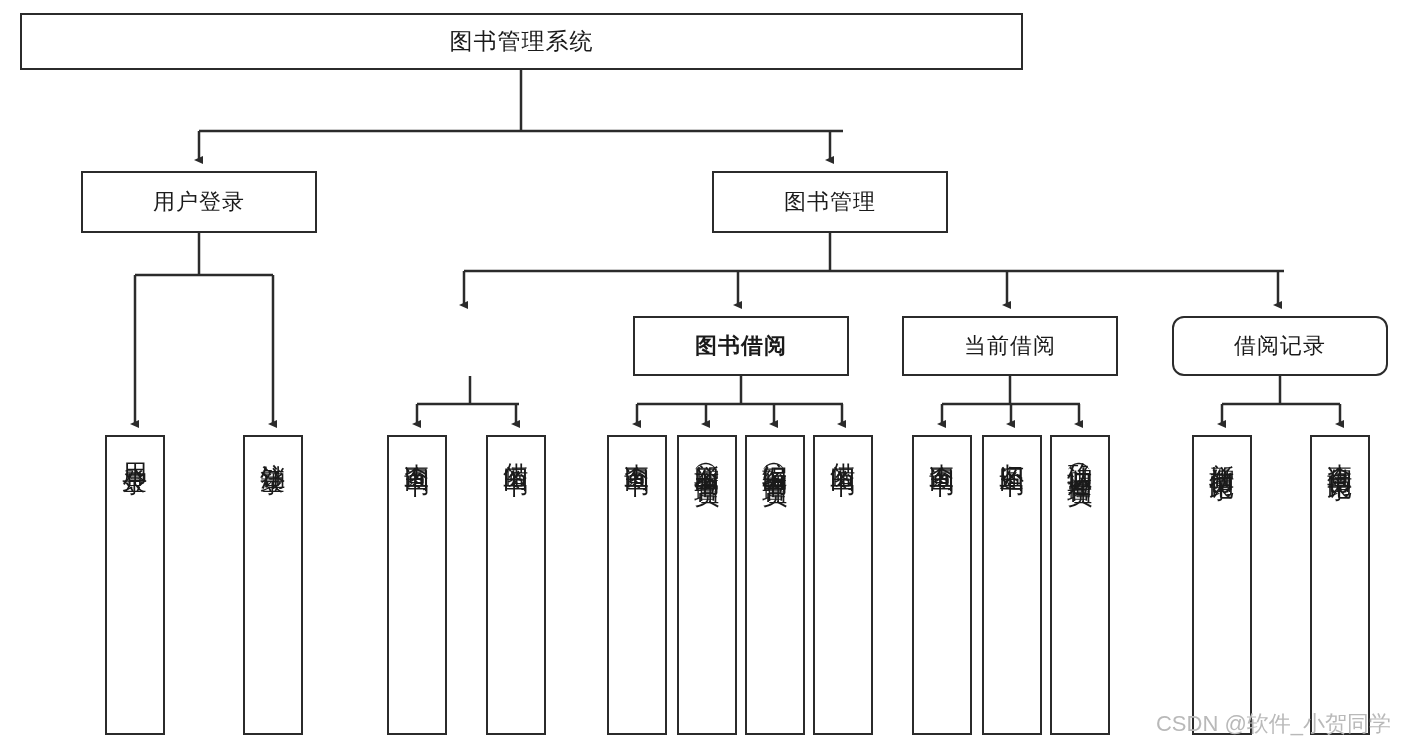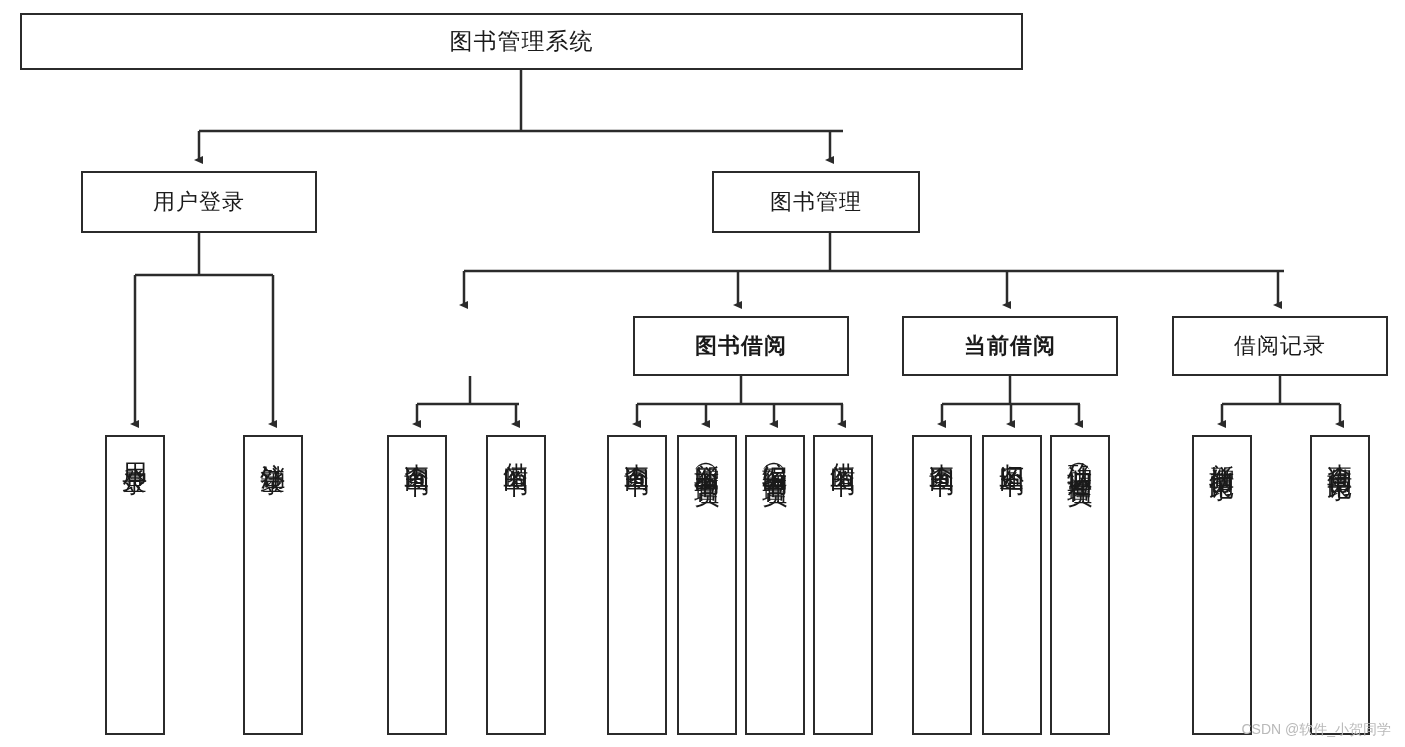--- a/index.html
+++ b/index.html
@@ -58,21 +58,21 @@
     writing-mode: vertical-rl;
     text-orientation: upright;
     font-size: 25px;
     letter-spacing: 3px;
     line-height: 1.05;
   }
   .watermark {
     position: absolute;
     right: 14px;
     bottom: 8px;
-    font-size: 14px;
+    font-size: 22px;
     color: #b9b9b9;
     z-index: 6;
     white-space: nowrap;
     font-family: "Liberation Sans", "DejaVu Sans", sans-serif;
   }
 </style>
 </head>
 <body>
 
 <div id="canvas">
@@ -127,31 +127,31 @@
     </g>
   </svg>
 
   <div class="node h root" style="left:20px; top:13px; width:1003px; height:57px;">
     <span class="label">图书管理系统</span>
   </div>
 
   <div class="node h" style="left:81px; top:171px; width:236px; height:62px;">
     <span class="label">用户登录</span>
   </div>
-  <div class="node h" style="left:712px; top:171px; width:208px; height:62px;">
+  <div class="node h" style="left:712px; top:171px; width:236px; height:62px;">
     <span class="label">图书管理</span>
   </div>
 
   <div class="node h" style="left:633px; top:316px; width:216px; height:60px;font-weight:bold;">
     <span class="label">图书借阅</span>
   </div>
-  <div class="node h" style="left:902px; top:316px; width:216px; height:60px;font-weight:bold;">
+  <div class="node h" style="left:902px; top:316px; width:216px; height:60px;">
     <span class="label">当前借阅</span>
   </div>
-  <div class="node h" style="left:1172px; top:316px; width:216px; height:60px;">
+  <div class="node h" style="left:1172px; top:316px; width:216px; height:60px;border-radius:12px;">
     <span class="label">借阅记录</span>
   </div>
 
   <div class="node v" style="left:105px; top:435px; width:60px; height:300px;">
     <span class="label">用户登录</span>
   </div>
   <div class="node v" style="left:243px; top:435px; width:60px; height:300px;">
     <span class="label">注销登录</span>
   </div>
 

